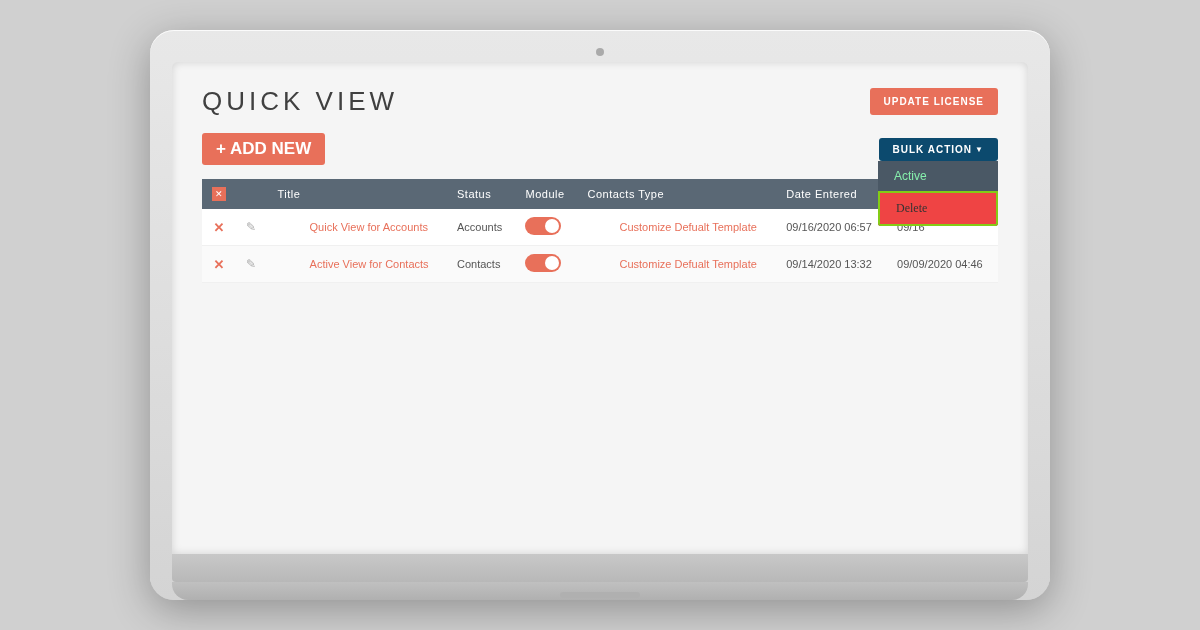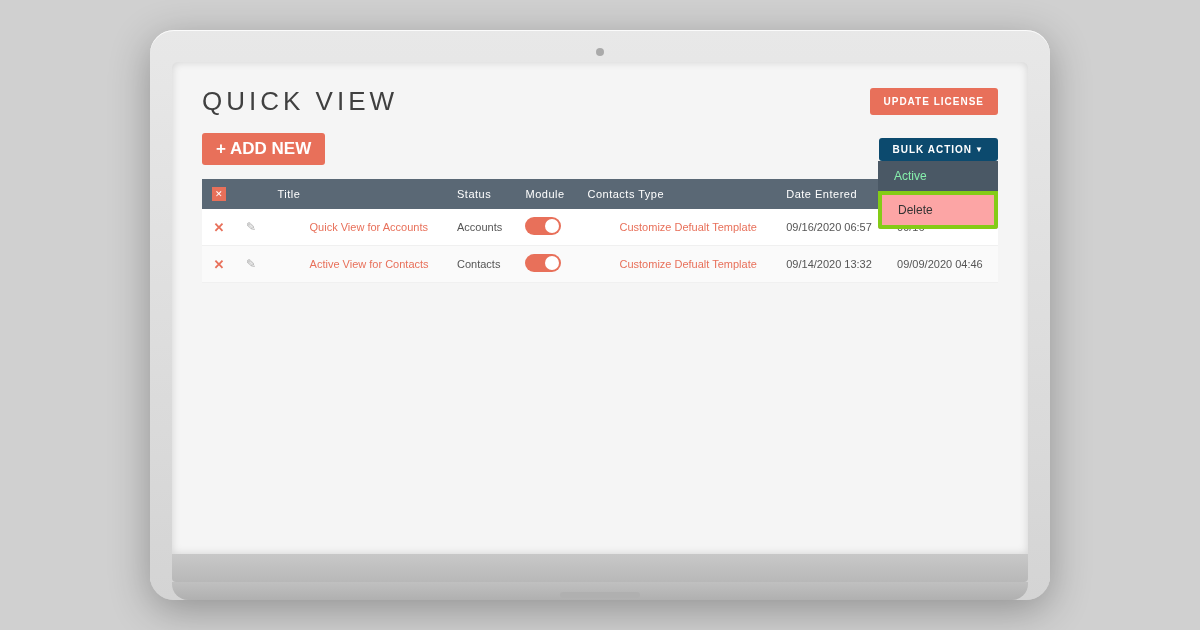--- a/index.html
+++ b/index.html
@@ -169,23 +169,24 @@
       font-size: 12px;
       cursor: pointer;
       background: #5a6875;
     }
 
     .dropdown-item.active-item {
       background: #4a5865;
     }
 
     .dropdown-item.delete-item {
-      background: #fca5a5;
+      background: #ef4444;
       color: #333;
-      border: 4px solid #84cc16;
+      border: 2px solid #84cc16;
+      font-family: Liberation Serif, serif;
     }
 
     
     .data-table {
       width: 100%;
       border-collapse: collapse;
       font-size: 11px;
     }
 
     .data-table thead tr {

